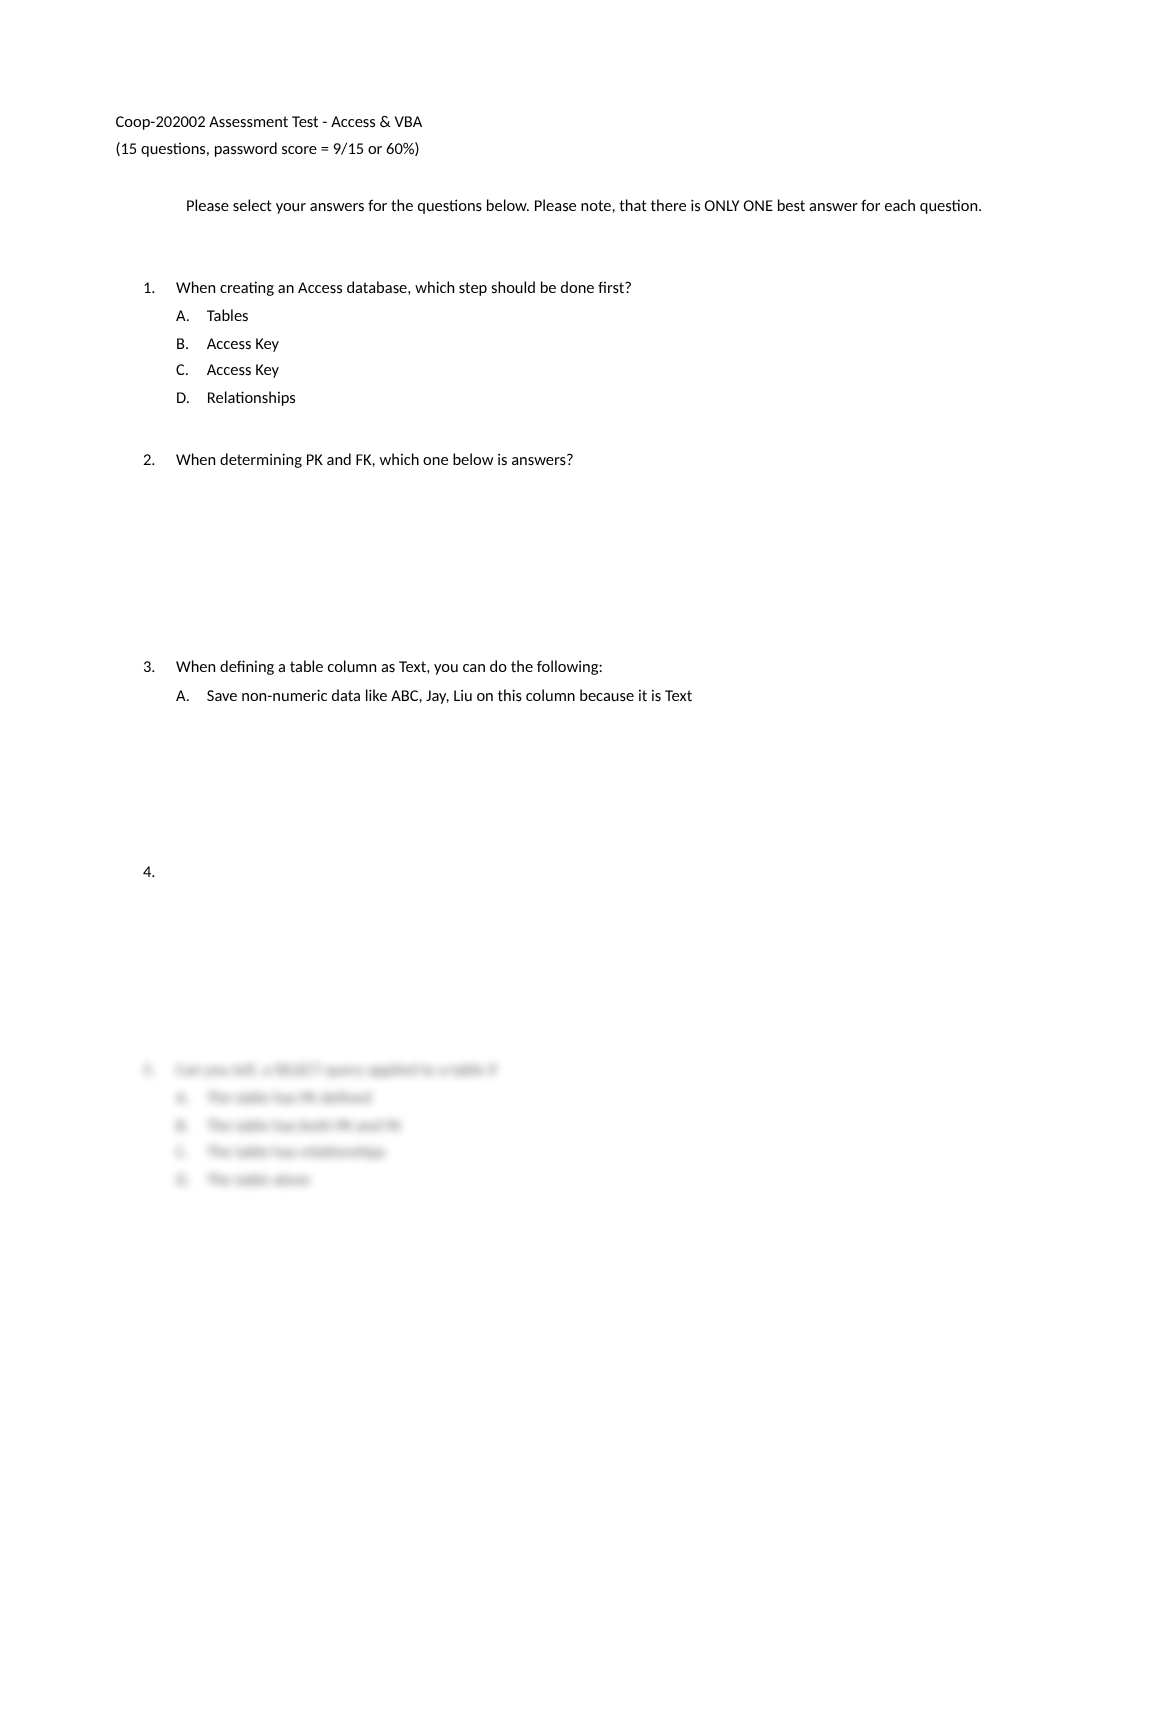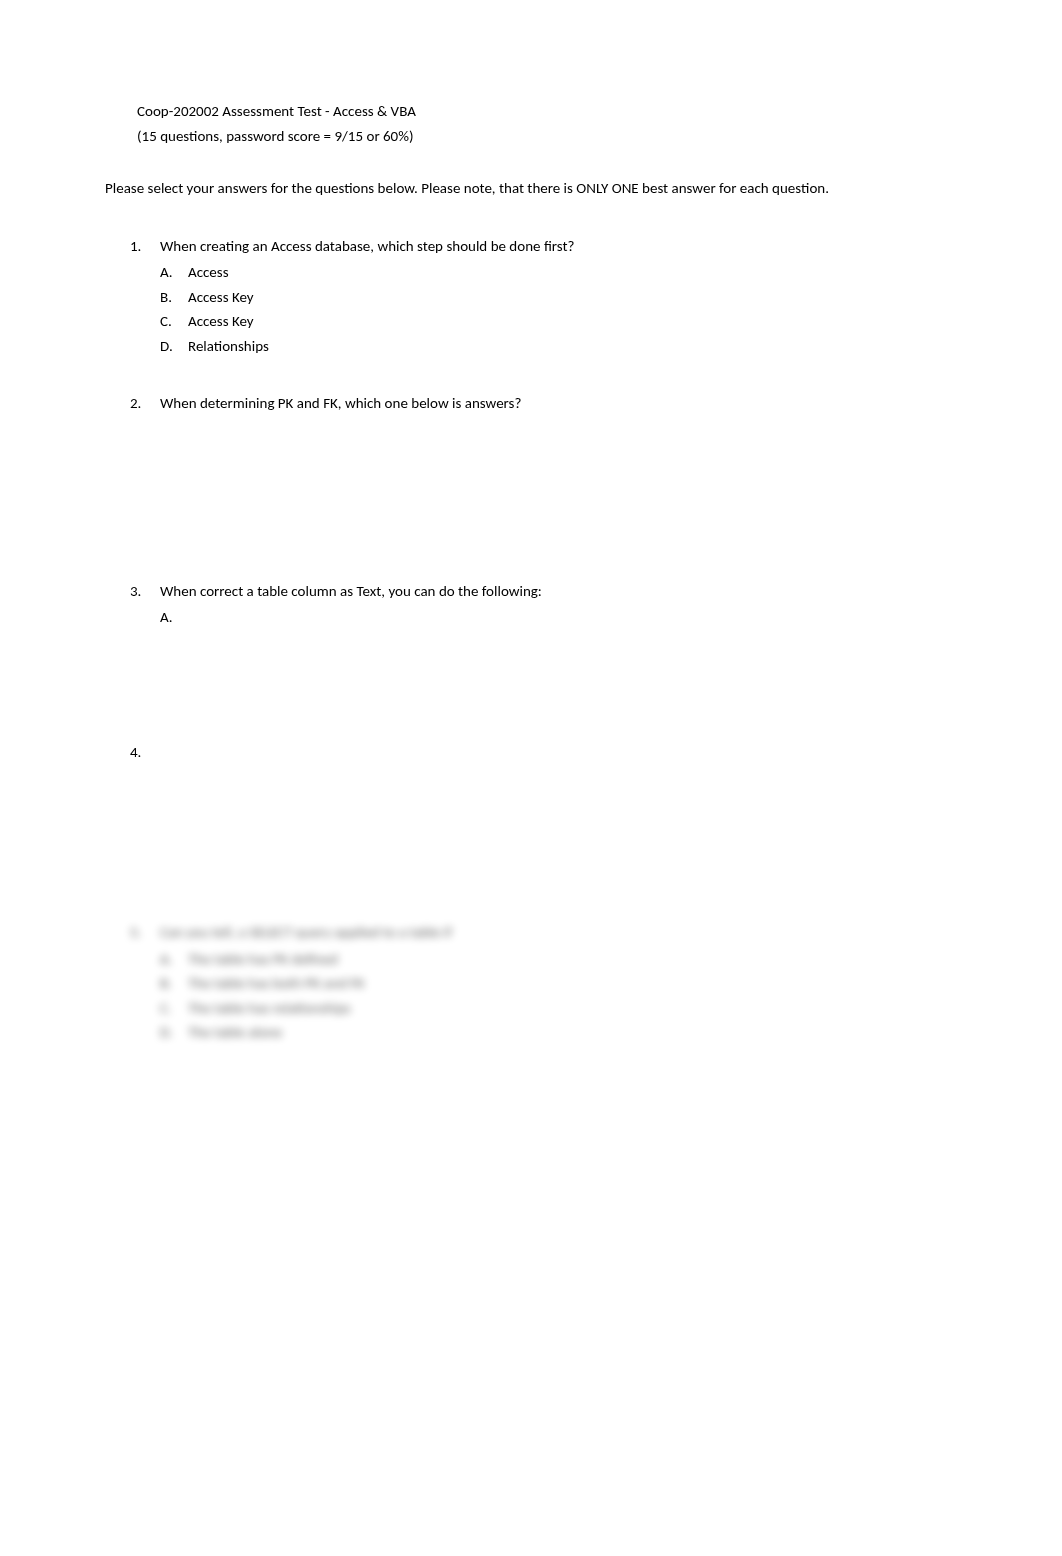--- a/index.html
+++ b/index.html
@@ -12,25 +12,25 @@
       font-size: 15px;
       line-height: 1.5;
       color: #000;
       background: #fff;
       width: 1062px;
       min-height: 1556px;
       padding: 100px 105px;
     }
     .header-line {
       margin-bottom: 2px;
-      margin-left: 32px;
     }
     .intro {
       margin-top: 30px;
-      margin-bottom: 35px;
+      margin-bottom: 51px;
+      text-align: center;
     }
     .question-list {
       padding-left: 55px;
     }
     .question {
       margin-bottom: 35px;
       position: relative;
     }
     .question-number {
       position: absolute;
@@ -77,21 +77,21 @@
 <div class="intro">Please select your answers for the questions below. Please note, that there is ONLY ONE best answer for each question.</div>
 
 <div class="question-list">
 
   <div class="question">
     <span class="question-number">1.</span>
     <span class="question-text">When creating an Access database, which step should be done first?</span>
     <div class="options">
       <div class="option">
         <span class="option-letter">A.</span>
-        <span>Access</span>
+        <span>Tables</span>
       </div>
       <div class="option">
         <span class="option-letter">B.</span>
         <span>Access Key</span>
       </div>
       <div class="option">
         <span class="option-letter">C.</span>
         <span>Access Key</span>
       </div>
       <div class="option">
@@ -102,24 +102,25 @@
   </div>
 
   <div class="question">
     <span class="question-number">2.</span>
     <span class="question-text">When determining PK and FK, which one below is answers?</span>
     <div class="q2-space"></div>
   </div>
 
   <div class="question">
     <span class="question-number">3.</span>
-    <span class="question-text">When correct a table column as Text, you can do the following:</span>
+    <span class="question-text">When defining a table column as Text, you can do the following:</span>
     <div class="options">
       <div class="option">
         <span class="option-letter">A.</span>
+        <span>Save non-numeric data like ABC, Jay, Liu on this column because it is Text</span>
       </div>
     </div>
     <div class="q3-space"></div>
   </div>
 
   <div class="question">
     <span class="question-number">4.</span>
     <div class="q4-space"></div>
   </div>
 

